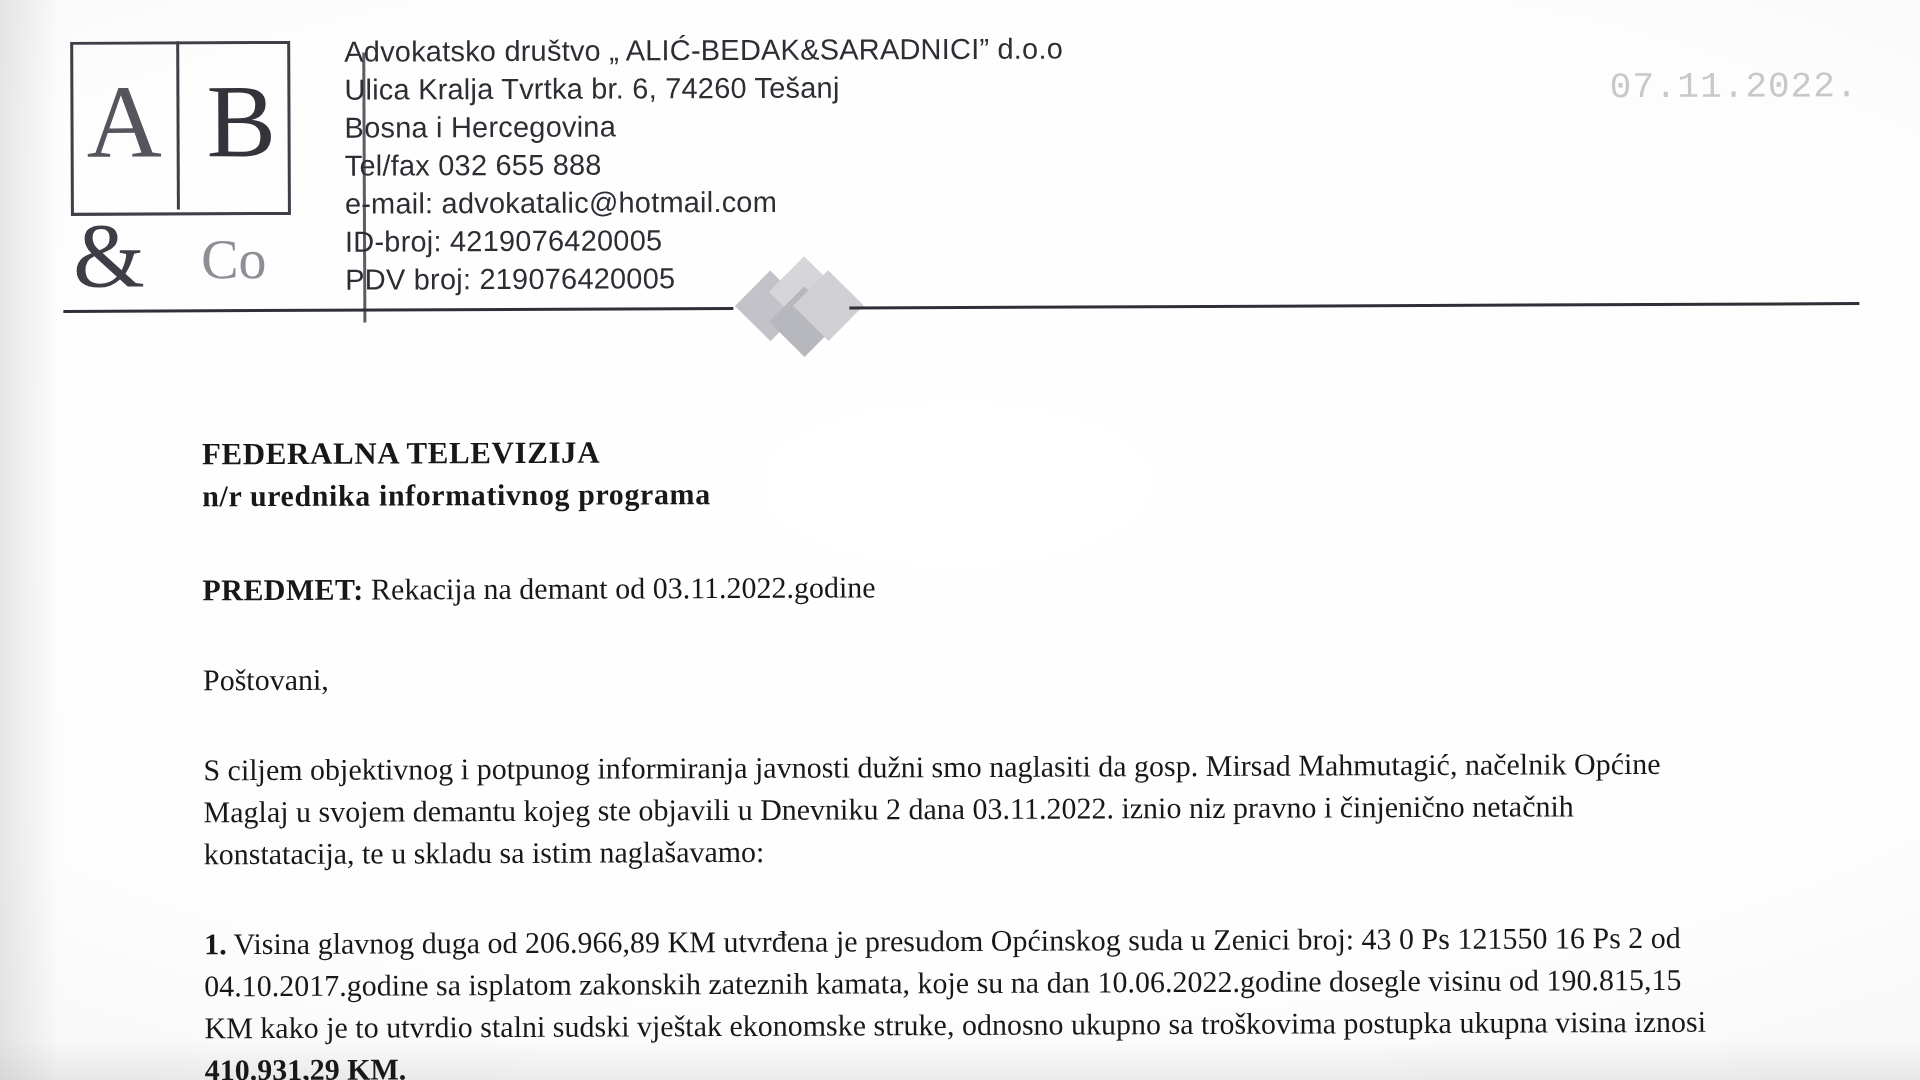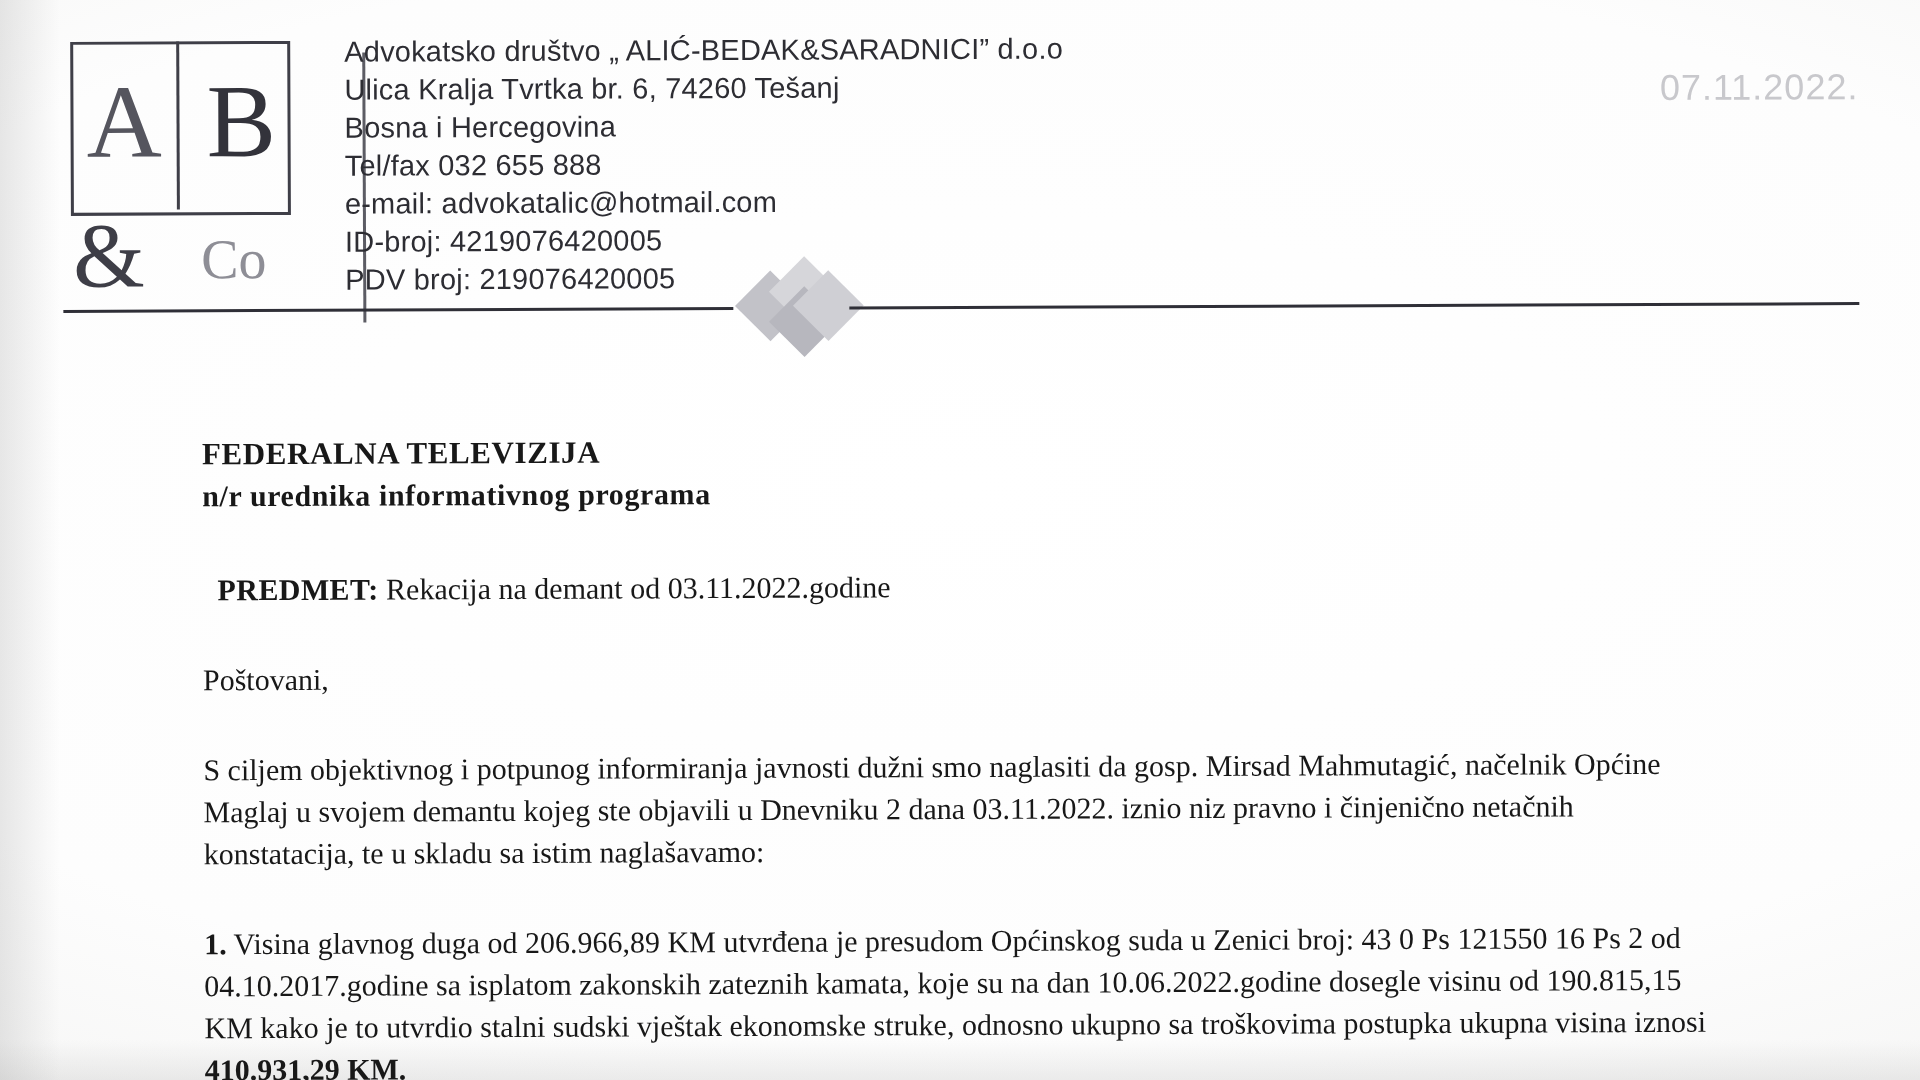--- a/index.html
+++ b/index.html
@@ -128,21 +128,21 @@
     line-height: 38px;
     color: #2d2d33;
     letter-spacing: 0.2px;
   }
   .company-lines div { white-space: nowrap; }
 
   .date-stamp {
     position: absolute;
     right: 62px;
     top: 70px;
-    font-family: Liberation Sans, sans-serif;
+    font-family: Liberation Mono, monospace;
     font-size: 36px;
     color: #c8c8cc;
     letter-spacing: 1px;
   }
 
   
   .rule-left {
     position: absolute;
     left: 62px;
     top: 306px;
@@ -192,21 +192,21 @@
     font-weight: bold;
     letter-spacing: 0.6px;
   }
   .addressee .line1 { font-size: 31px; }
   .addressee .line2 { font-size: 30px; }
 
   .subject {
     margin-top: 52px;
     font-size: 30px;
   }
-  .subject b { letter-spacing: 0.4px; margin-left: 15px; }
+  .subject b { letter-spacing: 0.4px; }
 
   .salutation {
     margin-top: 48px;
   }
 
   .para {
     margin-top: 48px;
     text-align: left;
   }
   .para.indent-num b.num { font-weight: bold; }

